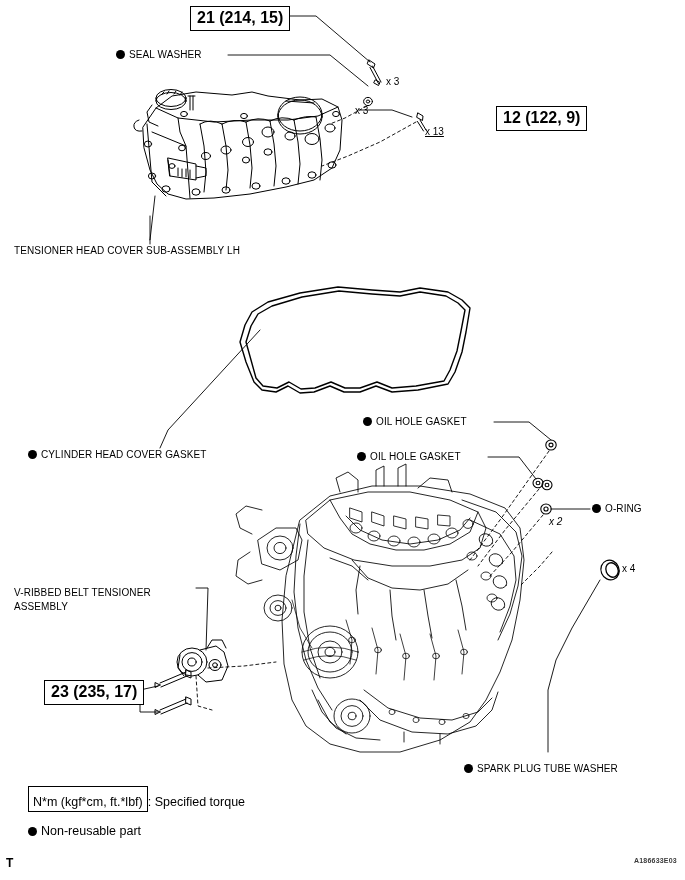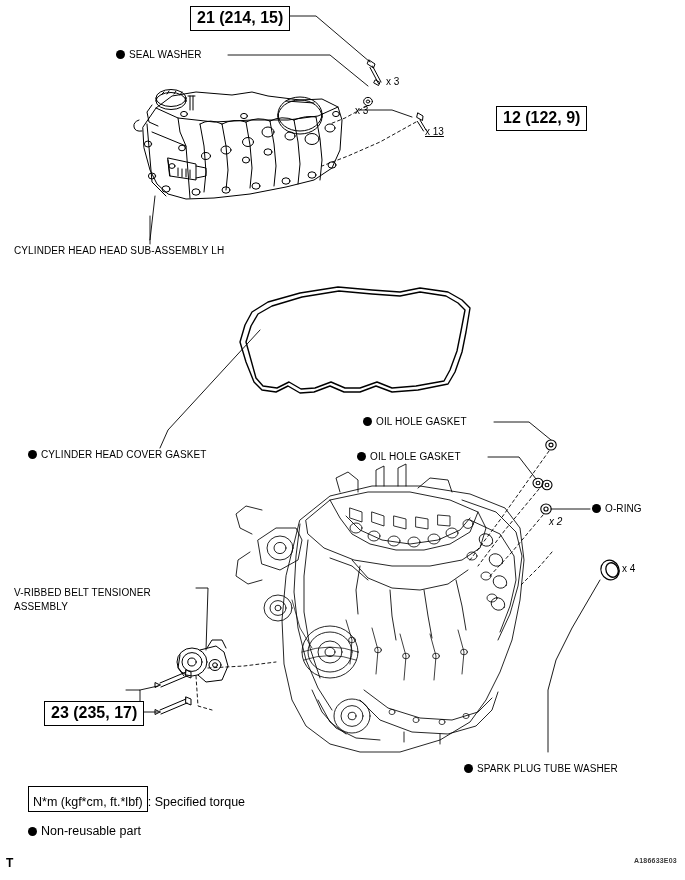--- a/index.html
+++ b/index.html
@@ -342,27 +342,27 @@
         <ellipse cx="280" cy="548" rx="6" ry="5.6"></ellipse>
         <path d="M250,552 L238,560 L236,576 L248,584 L262,580"></path>
 
         <path d="M252,534 L240,528 L236,514 L246,506 L262,510"></path>
       </g>
     </g>
   </svg>
 
   <div class="tbox" style="left:190px;top:6px;">21 (214, 15)</div>
   <div class="tbox" style="left:496px;top:106px;">12 (122, 9)</div>
-  <div class="tbox" style="left:44px;top:680px;margin-top:21px;">23 (235, 17)</div>
+  <div class="tbox" style="left:44px;top:680px;">23 (235, 17)</div>
 
   <div class="lbl" style="left:116px;top:48px;">
     <span class="bullet"></span><span>SEAL WASHER</span>
   </div>
 
-  <div class="lbl" style="left:14px;top:244px;">CYLINDER HEAD HEAD SUB-ASSEMBLY LH</div>
+  <div class="lbl" style="left:14px;top:244px;">TENSIONER HEAD COVER SUB-ASSEMBLY LH</div>
 
   <div class="lbl" style="left:28px;top:448px;text-align:center;">
     <span class="bullet"></span><span>CYLINDER HEAD COVER GASKET</span>
   </div>
 
   <div class="lbl" style="left:363px;top:415px;">
     <span class="bullet"></span><span>OIL HOLE GASKET</span>
   </div>
 
   <div class="lbl" style="left:357px;top:450px;">

